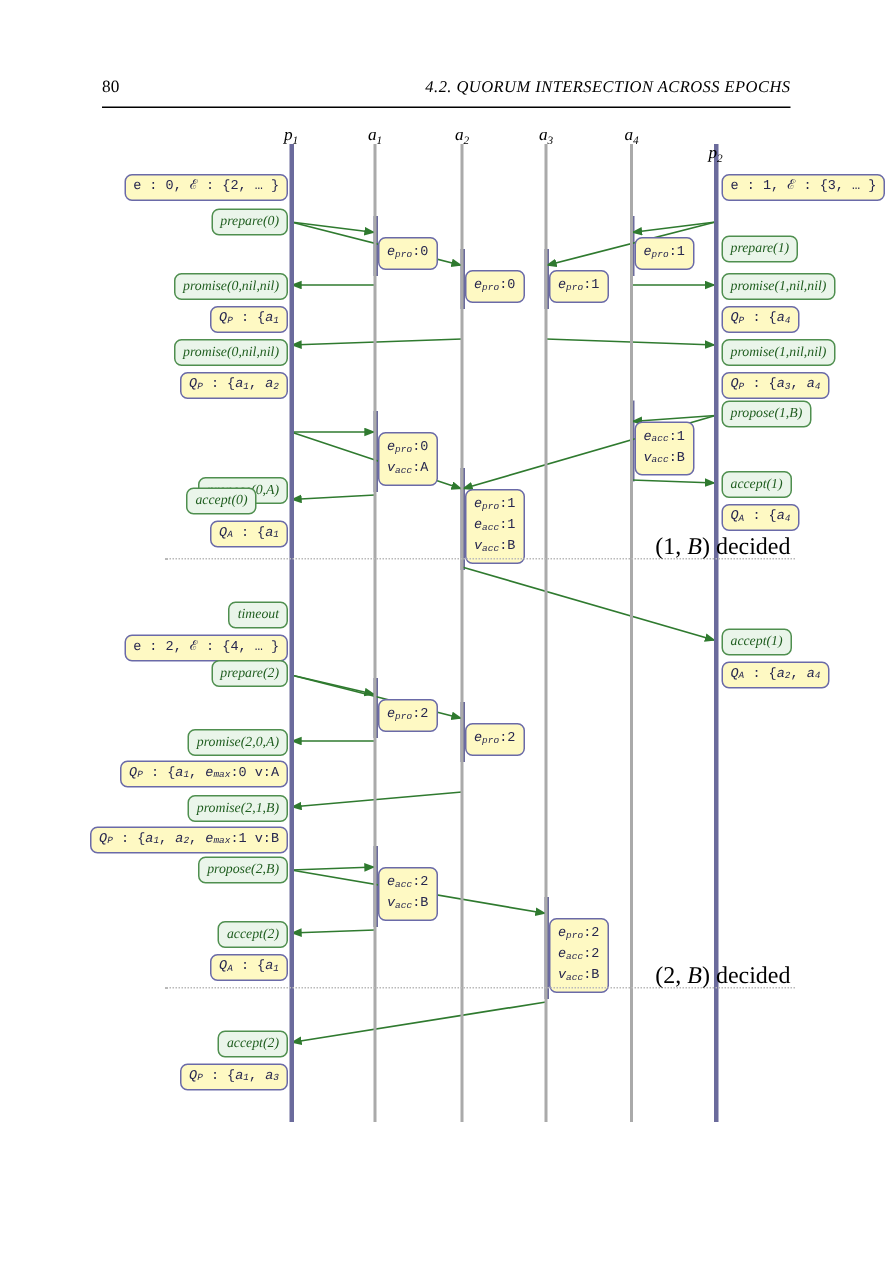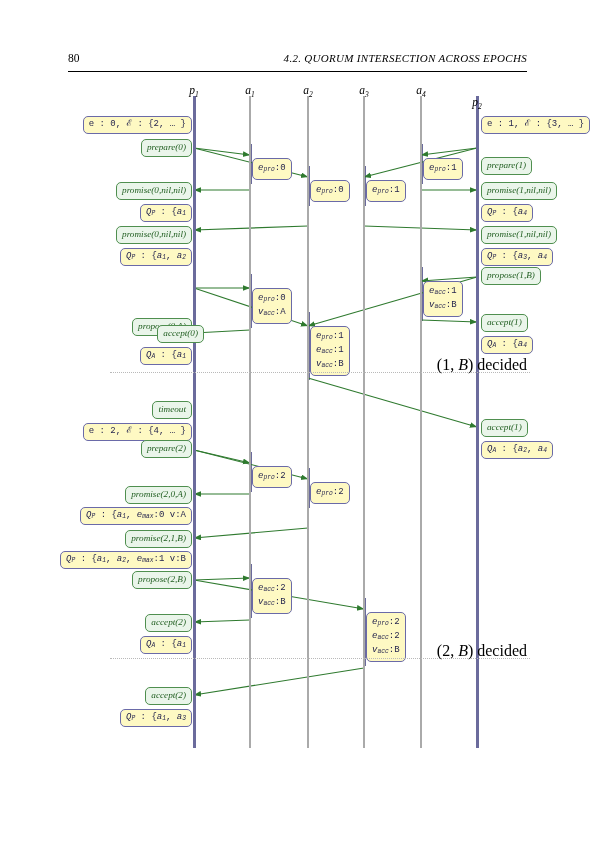--- a/index.html
+++ b/index.html
@@ -142,21 +142,21 @@
       <div class="lifelabel" style="left: 421px; top: 6px;"><i>a</i><sub>4</sub></div>
       <div class="lifeline active" style="left: 476px; top: 18px; height: 652px;"></div>
       <div class="lifelabel" style="left: 477px; top: 18px;"><i>p</i><sub>2</sub></div>
       <div class="nodebox state" style="top: 38px; right: 403px;">e : 0, ℰ : {2, … }</div>
       <div class="nodebox msg" style="top: 61px; right: 403px;">prepare(0)</div>
       <div class="nodebox msg" style="top: 104px; right: 403px;">promise(0,nil,nil)</div>
       <div class="nodebox state" style="top: 126px; right: 403px;"><span class="it">Q</span><span class="sub">P</span> : {<span class="it">a</span><span class="sub">1</span></div>
       <div class="nodebox msg" style="top: 148px; right: 403px;">promise(0,nil,nil)</div>
       <div class="nodebox state" style="top: 170px; right: 403px;"><span class="it">Q</span><span class="sub">P</span> : {<span class="it">a</span><span class="sub">1</span>, <span class="it">a</span><span class="sub">2</span></div>
       <div class="nodebox msg" style="top: 202px; right: 403px; margin-top: 38px;">propose(0,A)</div>
-      <div class="nodebox msg" style="top: 247px; right: 391px;">accept(0)</div>
+      <div class="nodebox msg" style="top: 247px; right: 424px;">accept(0)</div>
       <div class="nodebox state" style="top: 269px; right: 403px;"><span class="it">Q</span><span class="sub">A</span> : {<span class="it">a</span><span class="sub">1</span></div>
       <div class="nodebox msg" style="top: 323px; right: 403px;">timeout</div>
       <div class="nodebox state" style="top: 345px; right: 403px;">e : 2, ℰ : {4, … }</div>
       <div class="nodebox msg" style="top: 362px; right: 403px;">prepare(2)</div>
       <div class="nodebox msg" style="top: 408px; right: 403px;">promise(2,0,A)</div>
       <div class="nodebox state" style="top: 429px; right: 403px;"><span class="it">Q</span><span class="sub">P</span> : {<span class="it">a</span><span class="sub">1</span>, <span class="it">e</span><span class="sub">max</span>:0 v:A</div>
       <div class="nodebox msg" style="top: 452px; right: 403px;">promise(2,1,B)</div>
       <div class="nodebox state" style="top: 473px; right: 403px;"><span class="it">Q</span><span class="sub">P</span> : {<span class="it">a</span><span class="sub">1</span>, <span class="it">a</span><span class="sub">2</span>, <span class="it">e</span><span class="sub">max</span>:1 v:B</div>
       <div class="nodebox msg" style="top: 493px; right: 403px;">propose(2,B)</div>
       <div class="nodebox msg" style="top: 536px; right: 403px;">accept(2)</div>

